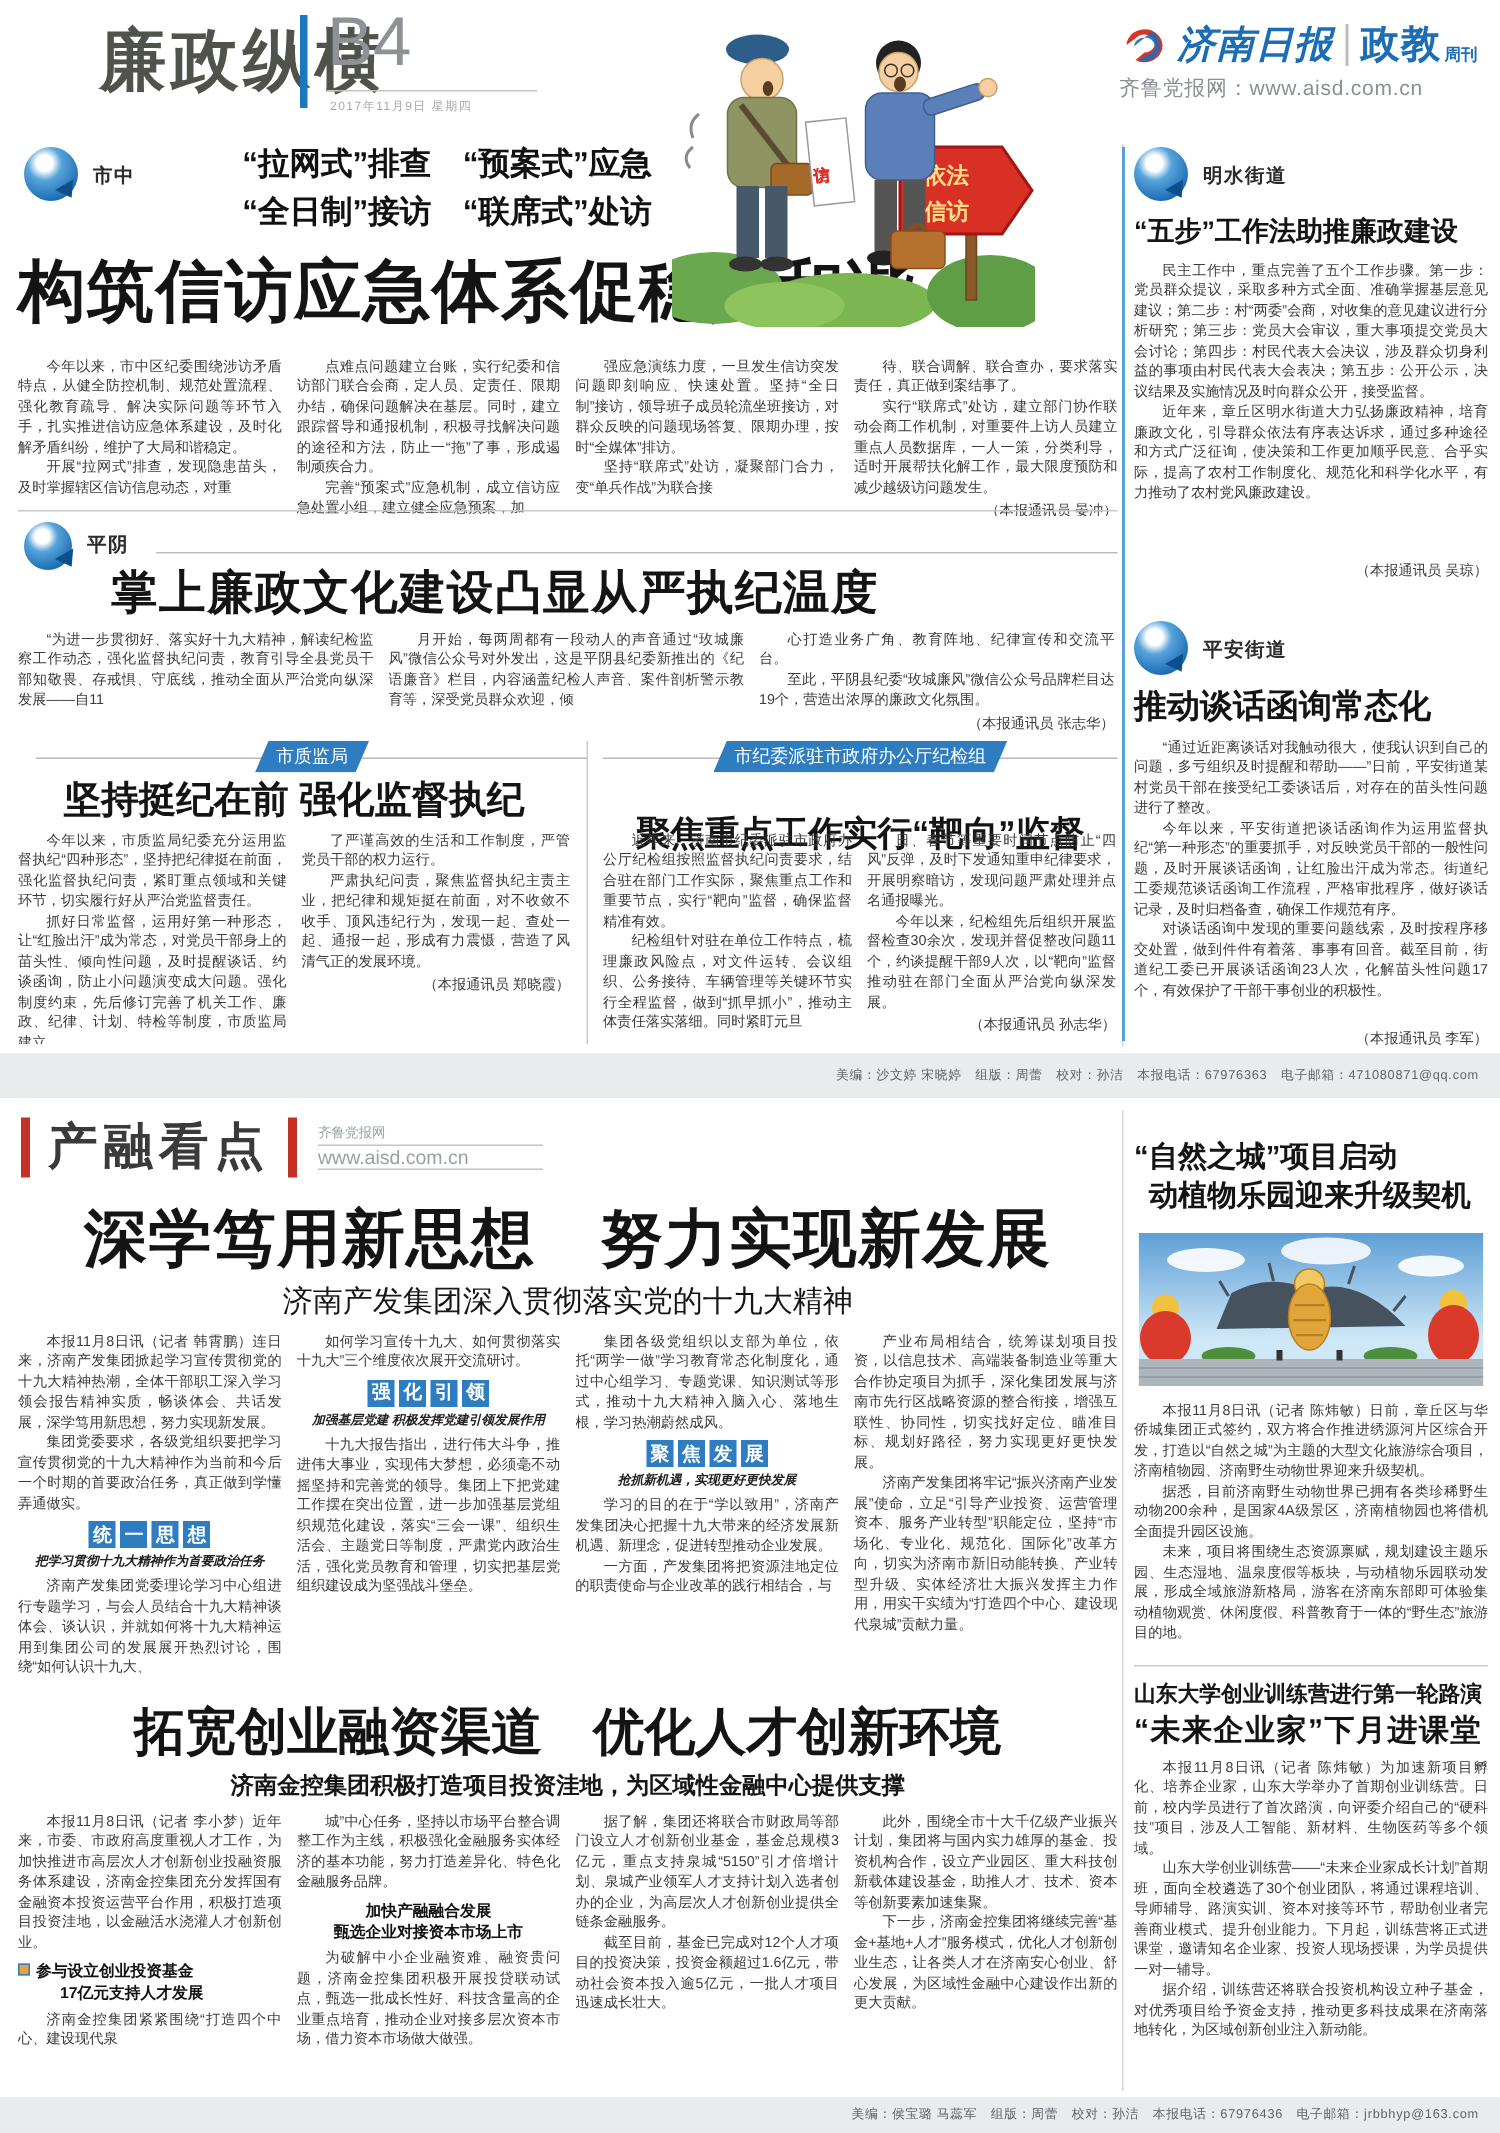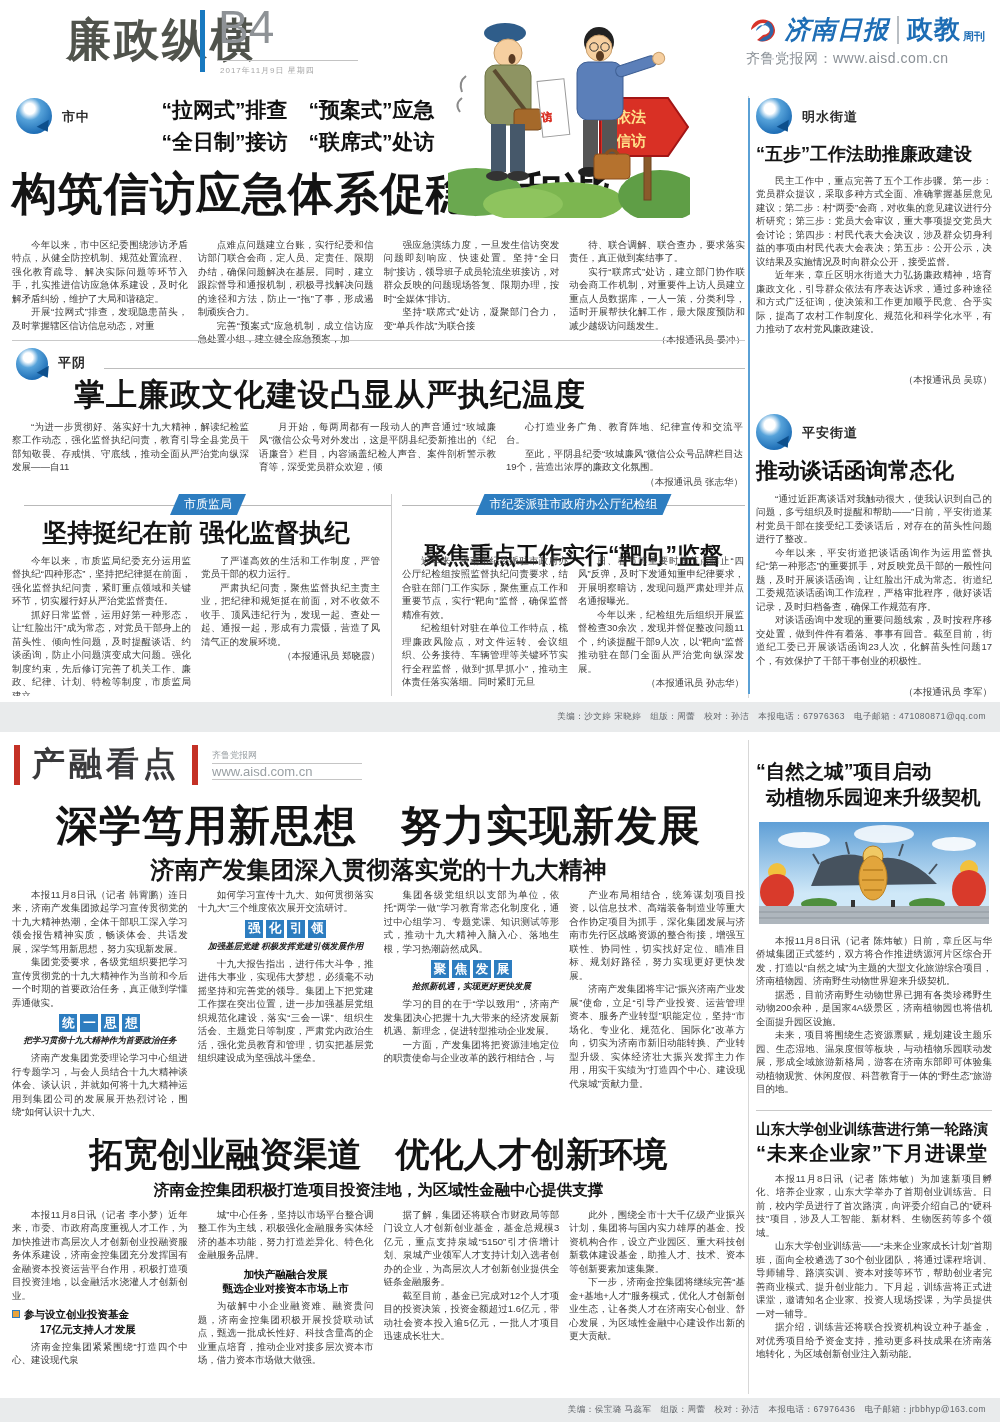--- a/index.html
+++ b/index.html
@@ -278,21 +278,21 @@
       <div class="rbar"></div>
       <div class="banner-title">产融看点</div>
       <div class="rbar"></div>
       <div class="site-block">
         <div class="site-top">齐鲁党报网</div>
         <div class="site-url">www.aisd.com.cn</div>
       </div>
     </div>
 
     <div class="headline" style="position:absolute;left:0;top:66px;width:733px;text-align:center;font-size:42px;letter-spacing:1px;">深学笃用新思想　努力实现新发展</div>
-    <div style="position:absolute;left:0;top:122px;width:733px;text-align:center;font-size:24px;font-weight:bold;color:#161616;">济南产发集团深入贯彻落实党的十九大精神</div>
+    <div style="position:absolute;left:0;top:122px;width:733px;text-align:center;font-size:20px;font-weight:normal;color:#161616;">济南产发集团深入贯彻落实党的十九大精神</div>
 
     <div class="colrow" style="left:0;top:156px;width:733px;height:238px;">
       <div style="width:176px;height:238px;">
         <div class="btxt">
             <p>本报11月8日讯（记者 韩霄鹏）连日来，济南产发集团掀起学习宣传贯彻党的十九大精神热潮，全体干部职工深入学习领会报告精神实质，畅谈体会、共话发展，深学笃用新思想，努力实现新发展。</p>
             <p>集团党委要求，各级党组织要把学习宣传贯彻党的十九大精神作为当前和今后一个时期的首要政治任务，真正做到学懂弄通做实。</p>
           </div>
         <div class="boxes">
             <span>统</span>
             <span>一</span>

